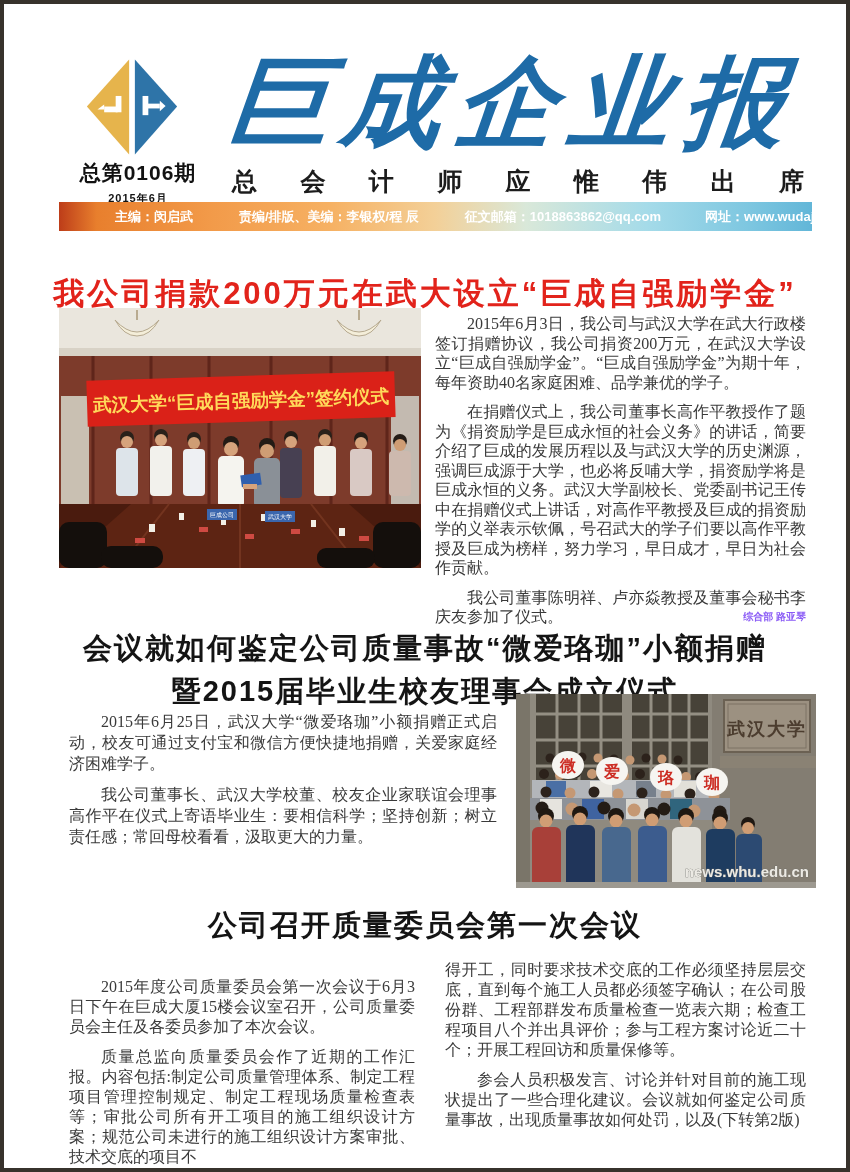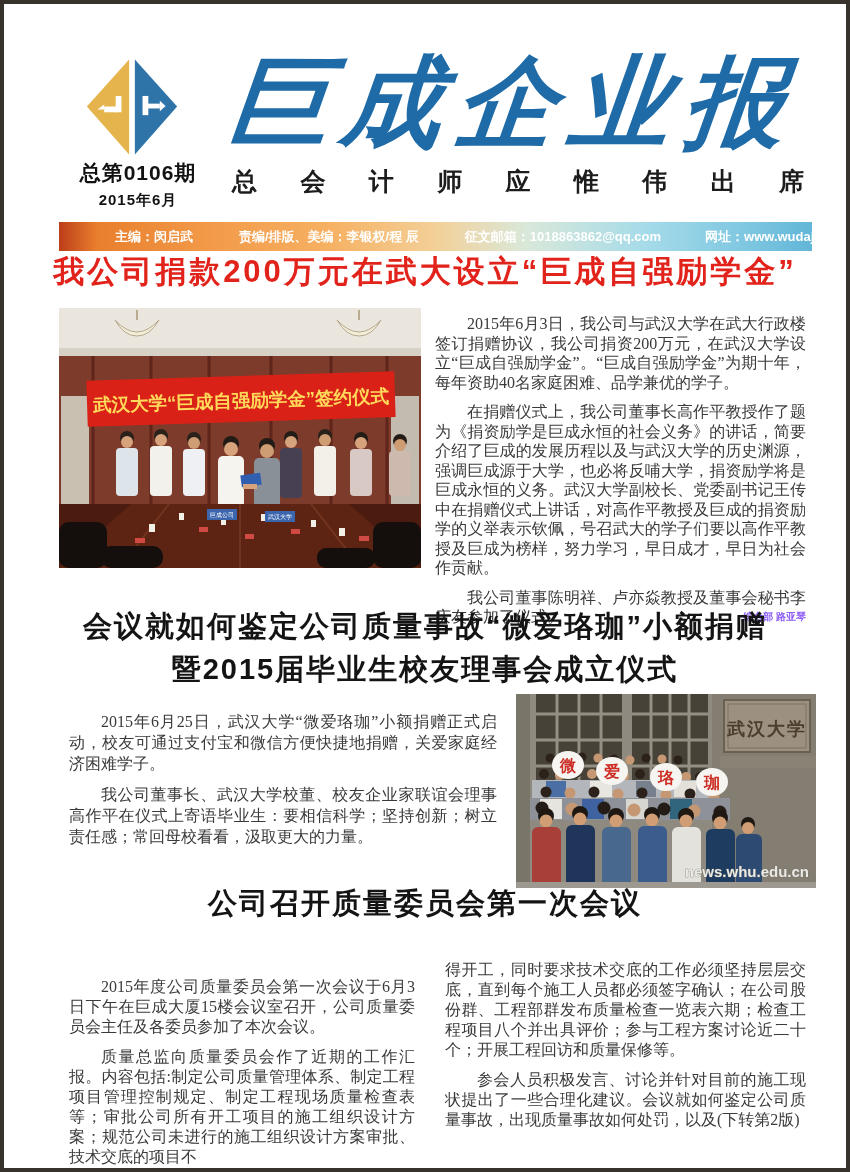--- a/index.html
+++ b/index.html
@@ -4,34 +4,34 @@
 <style>
   html,body{margin:0;padding:0;background:#ffffff;}
   #page{position:relative;width:850px;height:1172px;background:#ffffff;
         border:4px solid #37322c;box-sizing:border-box;overflow:hidden;
         font-family:"Liberation Sans","DejaVu Sans",sans-serif;}
 
   
   #logo{position:absolute;left:80px;top:52px;}
   .issue-block{position:absolute;left:58px;top:155px;width:152px;text-align:center;color:#121212;}
   .issue-no{font-size:21px;font-weight:bold;letter-spacing:1px;}
-  .issue-date{font-size:15px;font-weight:bold;margin-top:4px;letter-spacing:1px;}
+  .issue-date{font-size:11px;font-weight:bold;margin-top:4px;letter-spacing:1px;}
   .paper-title{position:absolute;left:205px;top:44px;width:610px;text-align:center;
         font-size:100px;line-height:108px;font-weight:bold;font-style:italic;
         color:#1e6ba7;letter-spacing:14px;transform:skewX(-6deg);white-space:nowrap;}
   .slogan{position:absolute;left:228px;top:162px;width:572px;font-size:25px;font-weight:bold;
         color:#1c1c1c;text-align:justify;text-align-last:justify;line-height:30px;}
   .info-bar{position:absolute;left:55px;top:198px;width:753px;height:29px;display:flex;align-items:center;
         background:linear-gradient(90deg,#bd3d19 0%,#e87f2d 5%,#f29a49 20%,#f6b163 36%,#f3d098 50%,
-                   #d9e8d9 62%,#a5dbe9 78%,#7cc6e0 92%,#62b6d8 100%);margin-top:20px;}
+                   #d9e8d9 62%,#a5dbe9 78%,#7cc6e0 92%,#62b6d8 100%);}
   .info-bar span{color:#ffffff;font-weight:bold;font-size:13px;white-space:nowrap;}
   .ib1{margin-left:56px;} .ib2{margin-left:46px;} .ib3{margin-left:46px;} .ib4{margin-left:44px;}
 
   
-  .headline{position:absolute;left:0;width:100%;text-align:center;font-weight:bold;color:#141414;}
+  .headline{position:absolute;left:0;width:100%;text-align:center;font-weight:bold;color:#141414;margin-top:22px;}
   #h1{top:247px;font-size:31px;letter-spacing:3px;color:#e2231b;}
   #h2{top:601px;font-size:29px;letter-spacing:2px;line-height:43px;}
   #h3{top:880px;font-size:29px;letter-spacing:2px;}
 
   
   .bodycol{position:absolute;font-family:"Liberation Serif","DejaVu Serif",serif;
         color:#3a3a3a;font-size:16px;}
   .bodycol p{margin:10px;text-align:justify;}
   .indent{text-indent:2em;}
   #a1text{left:421px;top:300px;width:391px;line-height:19.5px;}

